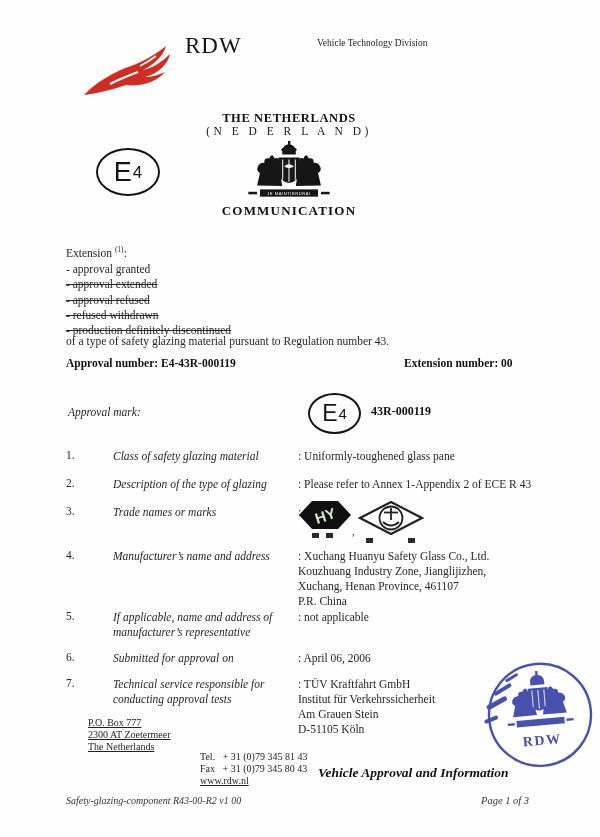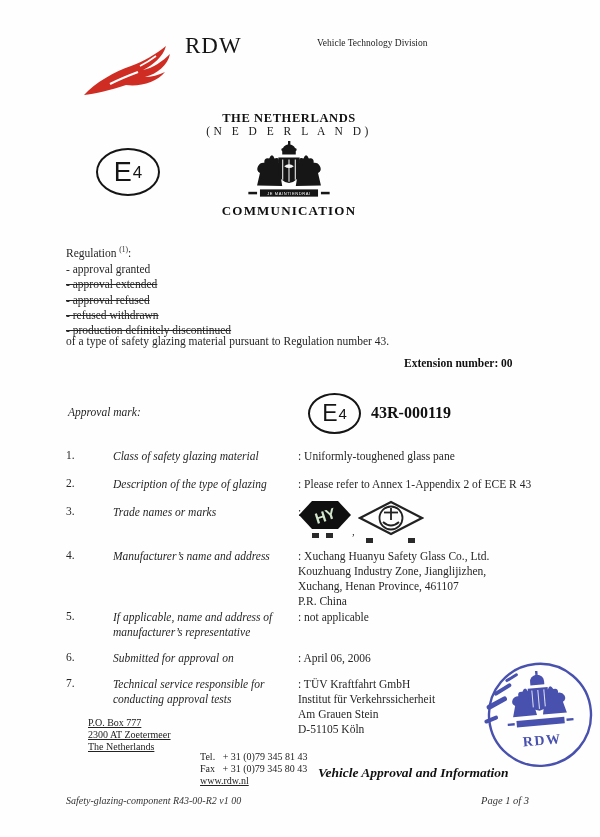--- a/index.html
+++ b/index.html
@@ -32,21 +32,21 @@
   .concerning-label{position:absolute;left:66px;top:245px;font-size:11.5px;}
   .concerning-label sup{font-size:7.5px;}
   .c-items{position:absolute;left:66px;top:262px;font-size:11.5px;line-height:15.3px;}
   .struck{text-decoration:line-through;}
   .closing{position:absolute;left:66px;top:335px;font-size:11.5px;}
 
   
   .appr-num{position:absolute;left:66px;top:357px;font-weight:bold;font-size:11.5px;color:#111;}
   .ext-num{position:absolute;left:404px;top:357px;font-weight:bold;font-size:11.5px;color:#111;}
   .mark-label{position:absolute;left:68px;top:406px;font-style:italic;font-size:11.5px;}
-  .mark-number{position:absolute;left:371px;top:404px;font-weight:bold;font-size:16px;color:#111;}
+  .mark-number{position:absolute;left:371px;top:404px;font-weight:bold;font-size:12px;color:#111;}
 
   
   .row{position:absolute;font-size:11.5px;}
   .row .no{position:absolute;left:0;top:0;}
   .row .lbl{position:absolute;left:47px;top:0;width:190px;line-height:15px;font-style:italic;}
   .row .val{position:absolute;left:232px;top:0;width:300px;line-height:15px;white-space:nowrap;}
   .r1{left:66px;top:449px;} .r2{left:66px;top:477px;} .r3{left:66px;top:505px;}
   .r4{left:66px;top:549px;} .r5{left:66px;top:610px;} .r6{left:66px;top:651px;} .r7{left:66px;top:677px;}
 
   .tm-hex{position:absolute;left:297px;top:497px;}
@@ -106,31 +106,32 @@
     </div>
     <div class="comm">COMMUNICATION</div>
   </div>
 
   <div class="badge e4-left">
     <span class="e">E</span>
       <span class="d">4</span>
   </div>
 
   <div class="concerning-label">
-    <span>Regulation </span><sup>(1)</sup><span>:</span>
+    <span>Extension </span><sup>(1)</sup><span>:</span>
   </div>
   <div class="c-items">
     <div>- approval granted</div>
     <div class="struck">- approval extended</div>
     <div class="struck">- approval refused</div>
     <div class="struck">- refused withdrawn</div>
     <div class="struck">- production definitely discontinued</div>
   </div>
   <div class="closing">of a type of safety glazing material pursuant to Regulation number 43.</div>
 
+  <div class="appr-num">Approval number: E4-43R-000119</div>
   <div class="ext-num">Extension number: 00</div>
 
   <div class="mark-label">Approval mark:</div>
   <div class="badge e4-mark2">
     <span class="e">E</span>
       <span class="d">4</span>
   </div>
   <div class="mark-number">43R-000119</div>
 
   <div class="row r1">

